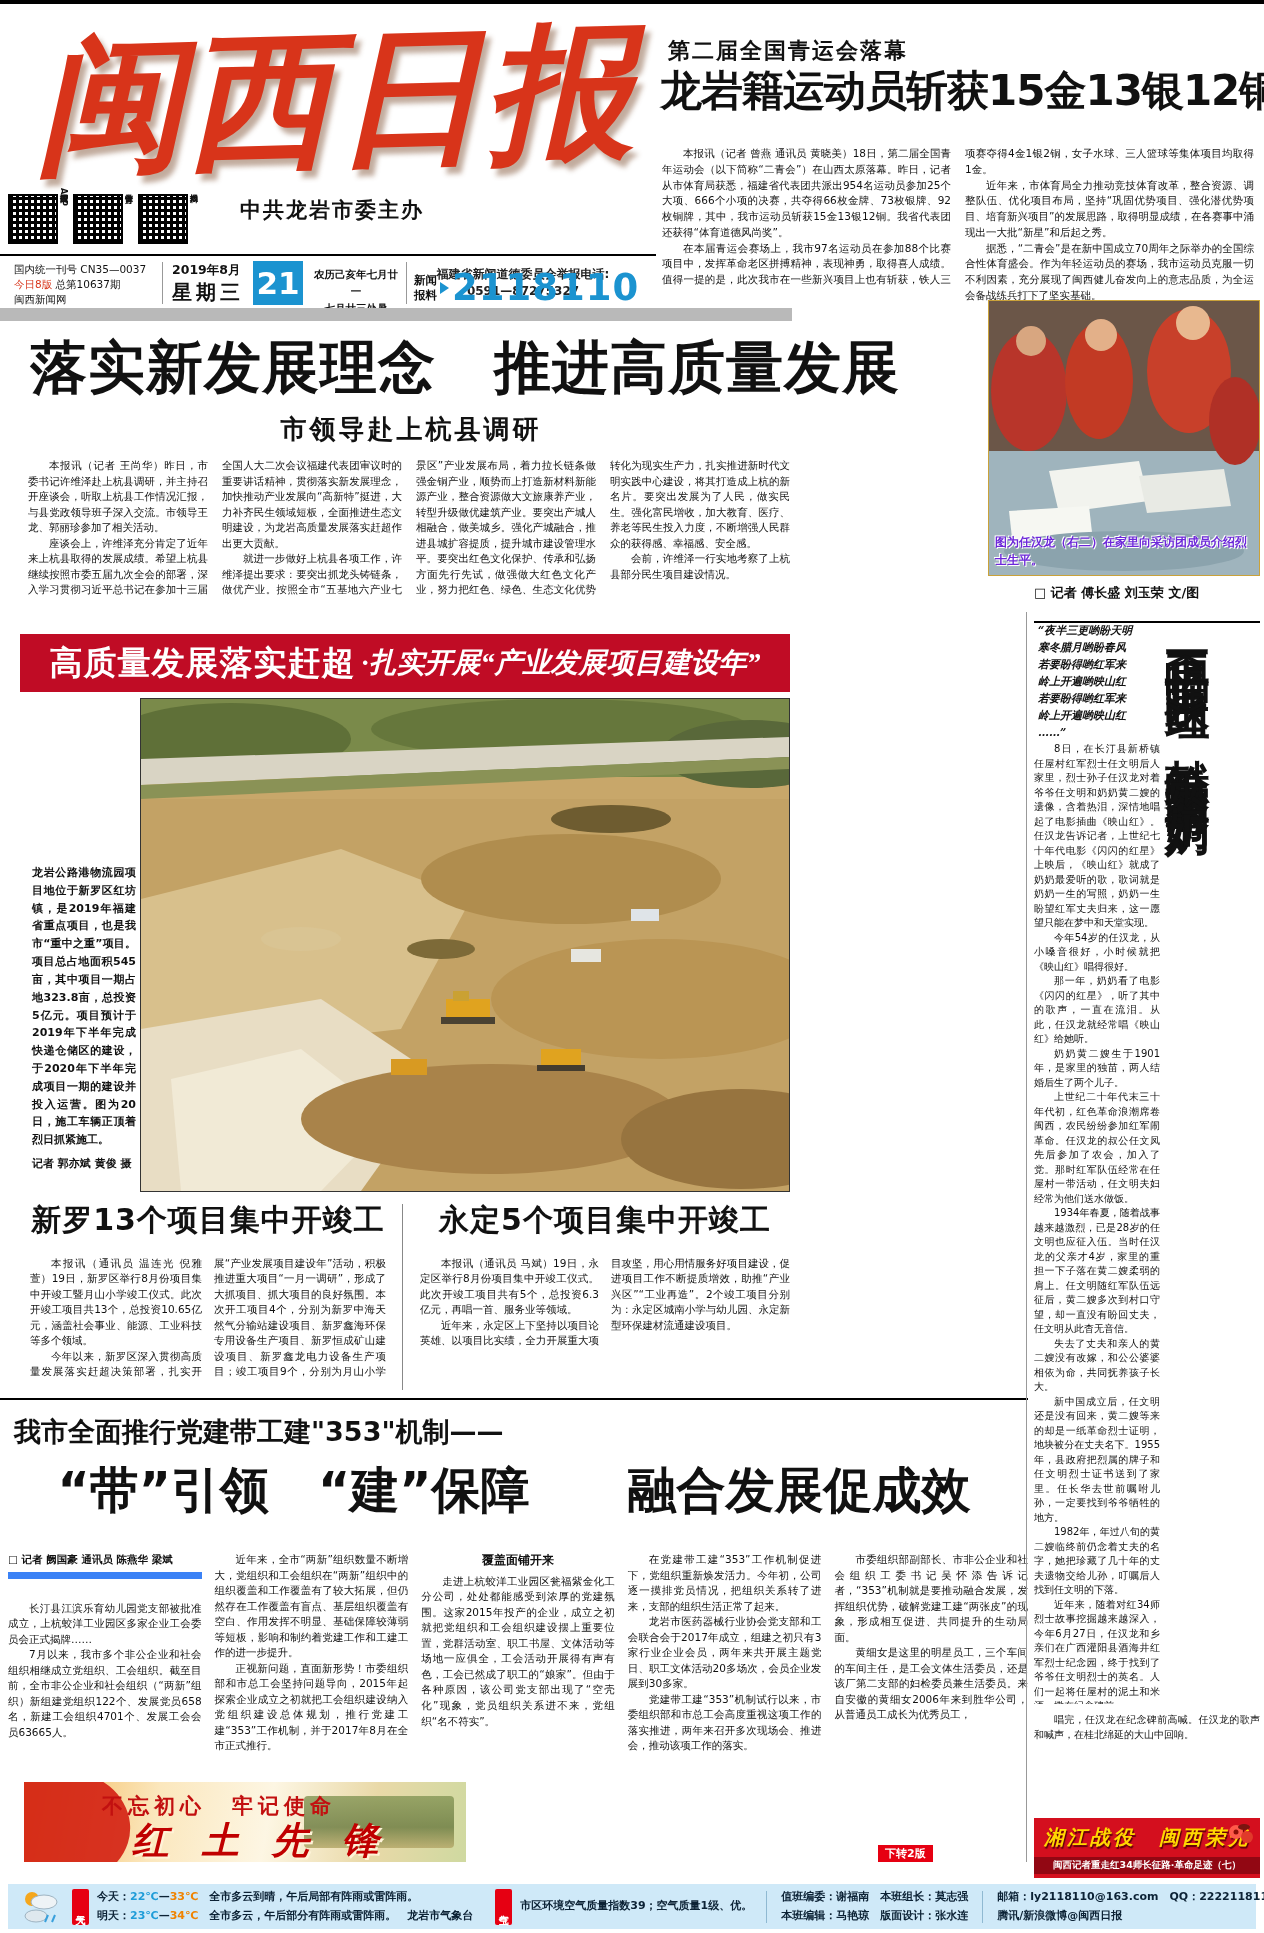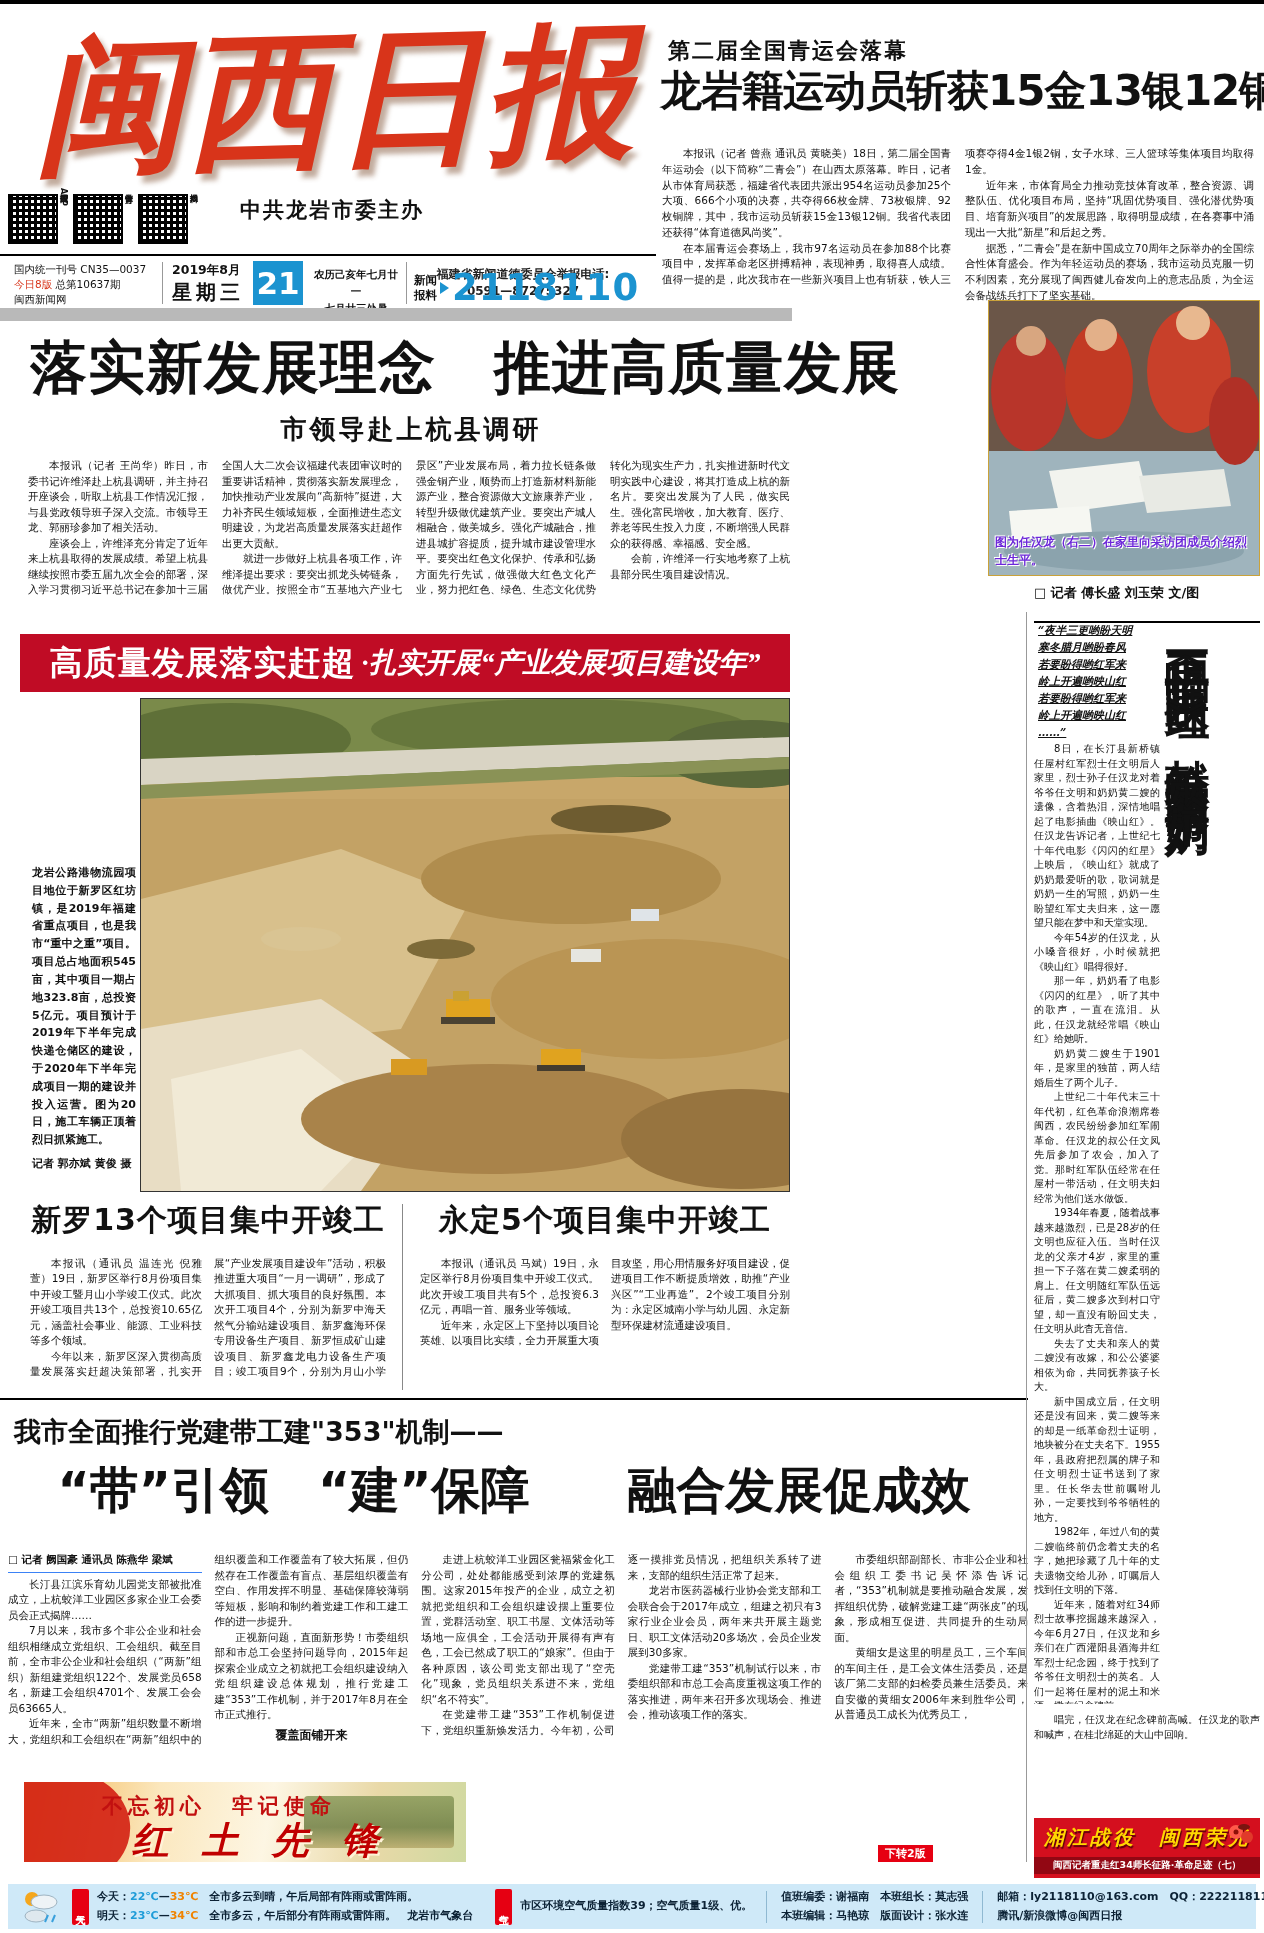--- a/index.html
+++ b/index.html
@@ -72,21 +72,21 @@
   .xl-b { left:30px; width:356px; }
   .yd-b { left:420px; width:370px; }
   .proj-sep { left:402px; top:1204px; width:1px; height:186px; background:#888; }
   .sec-rule { left:0; top:1398px; width:1028px; height:2px; background:#000; }
 
   
   .bs-kicker { left:14px; top:1414px; font-size:27px; font-weight:bold; }
   .bs-headline { left:0; top:1458px; width:1028px; text-align:center; font-size:49px; font-weight:bold; white-space:nowrap; }
   .bs-body { left:8px; top:1552px; width:1020px; height:306px; column-count:5; column-gap:13px;
              font-size:10.5px; line-height:1.48; overflow:hidden; }
-  .bs-byline { font-weight:bold; border-bottom:1px solid #3b82f6; padding-bottom:4px; margin-bottom:4px; }
+  .bs-byline { font-weight:bold; border-bottom:7px solid #3b82f6; padding-bottom:4px; margin-bottom:22px; }
   .bs-subhead { font-weight:bold; font-size:12px; text-align:center; margin:4px 0; }
   .turn-tag { left:878px; top:1845px; background:#e60012; color:#fff; font-size:11px; font-weight:bold; padding:1px 7px; }
 
   
   .promo-left { left:24px; top:1782px; width:442px; height:80px; overflow:hidden;
       background:linear-gradient(100deg,#f2b24a 0%,#fbe7bd 30%,#fdf6e3 55%,#e9d9a8 78%,#cfd9a0 100%); }
   .pl-flag { position:absolute; left:-14px; top:-10px; width:120px; height:110px; background:#d31f12;
              transform:rotate(18deg); border-radius:0 55% 60% 0; opacity:.9; }
   .pl-build { position:absolute; right:12px; top:14px; width:150px; height:52px;
               background:linear-gradient(180deg,#8a9a5a 0%,#6f7f45 60%,#b6a96a 100%); border-radius:4px; opacity:.85; }
@@ -94,21 +94,21 @@
   .pl-t2 { position:absolute; left:108px; top:34px; font-size:37px; font-weight:bold; font-style:italic; color:#c00000;
            font-family:"DejaVu Serif","Liberation Serif",serif; letter-spacing:10px; text-shadow:2px 2px 0 #fff3d8; }
 
   
   .sb-photo { left:988px; top:300px; width:272px; height:276px; border:1px solid #caa23a; }
   .sb-photo-cap { position:absolute; left:6px; bottom:6px; right:6px; font-size:12px; font-weight:bold; color:#6d28d9;
                   text-shadow:0 0 2px #fff,1px 1px 0 #fff,-1px -1px 0 #fff; line-height:1.5; }
   .sb-byline { left:1034px; top:584px; width:226px; font-size:13px; font-weight:bold; border-bottom:2px solid #000; padding-bottom:19px; }
   .sb-rule { left:1026px; top:612px; width:1px; height:1250px; background:#999; }
   .sb-quote { left:1038px; top:622px; width:120px; font-size:11px; font-weight:bold; font-style:italic; line-height:1.55;
-              font-family:"DejaVu Serif","Liberation Serif",serif;text-decoration:underline; }
+              font-family:"DejaVu Serif","Liberation Serif",serif; }
   .sb-body { left:1034px; top:742px; width:126px; height:962px; font-size:10px; line-height:1.45; overflow:hidden; }
   .sb-body p { text-indent:2em; }
   .sb-vhead { left:1164px; top:618px; height:1092px; writing-mode:vertical-rl; font-size:45px; font-weight:bold;
               font-family:"DejaVu Serif","Liberation Serif",serif; letter-spacing:6px; line-height:1.05; }
   .sb-end { left:1034px; top:1712px; width:226px; height:96px; font-size:10px; line-height:1.5; overflow:hidden; }
   .sb-end p { text-indent:2em; }
 
   
   .promo-right { left:1034px; top:1818px; width:226px; height:60px; background:#d40f1e; overflow:hidden; }
   .pr-t1 { position:absolute; left:10px; top:6px; font-size:20px; font-weight:bold; font-style:italic; color:#ffd800;

